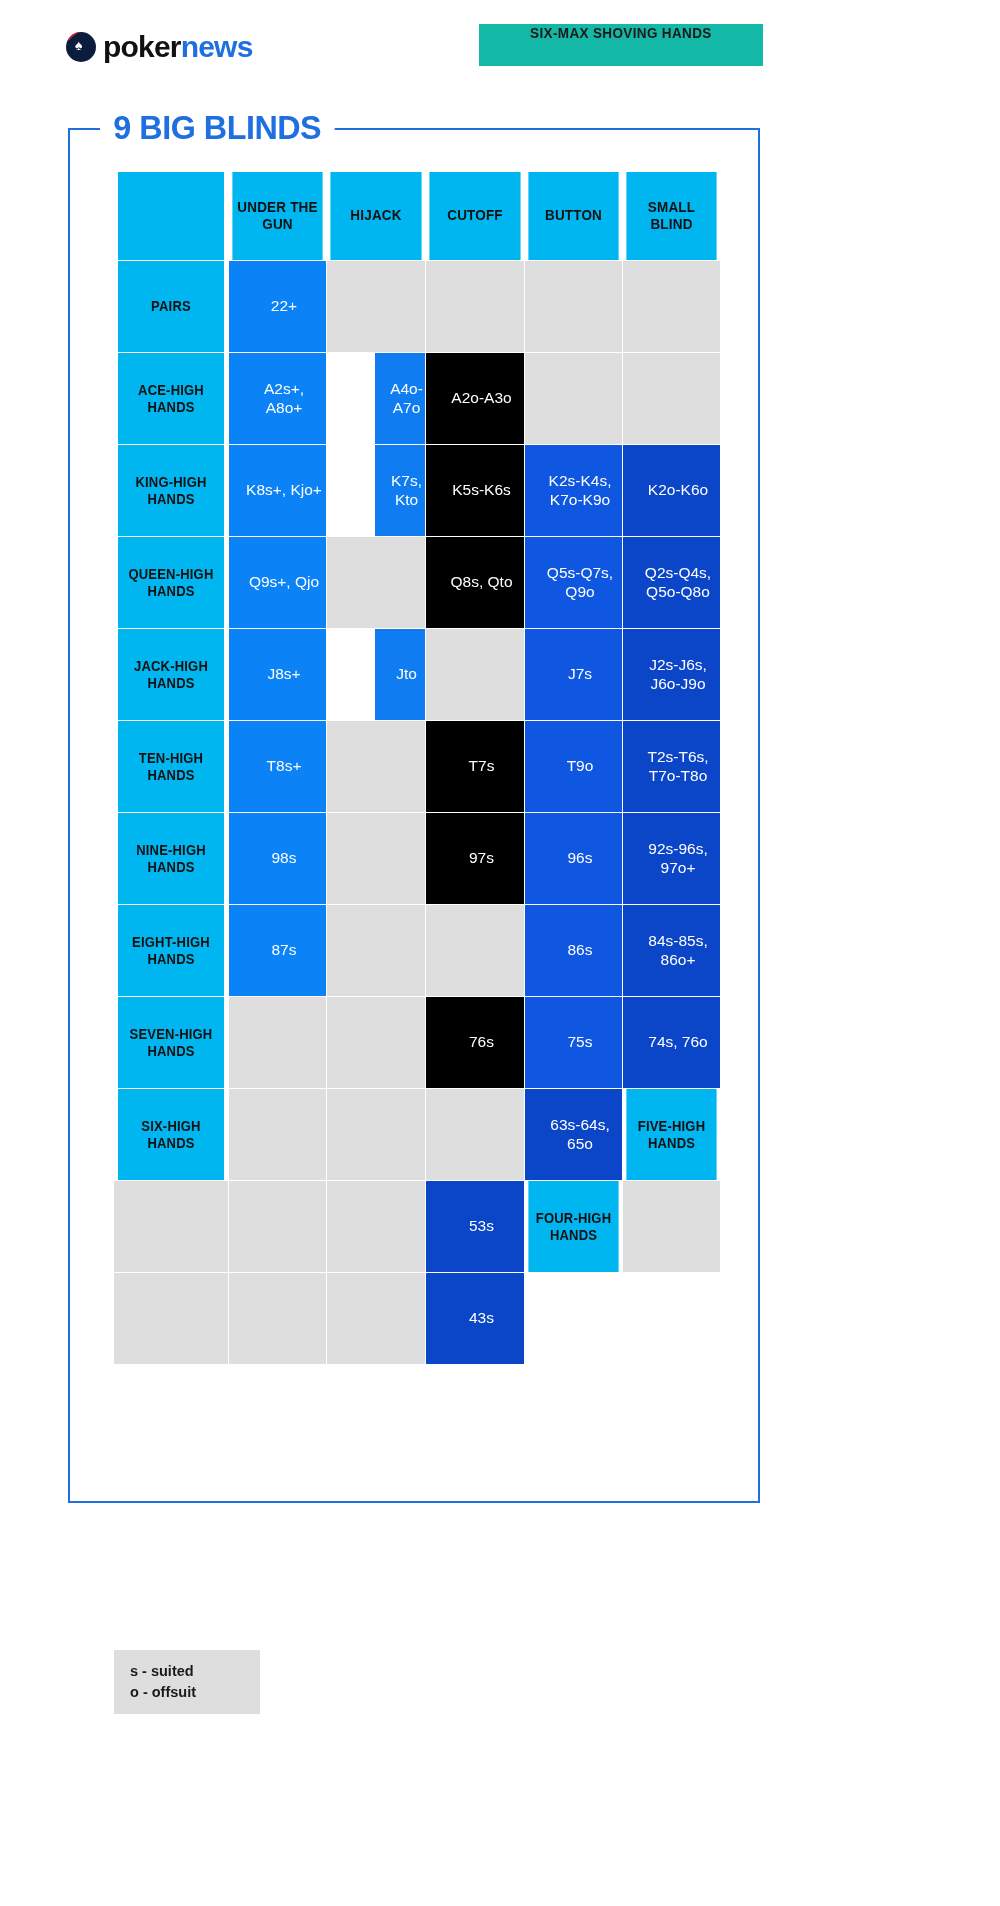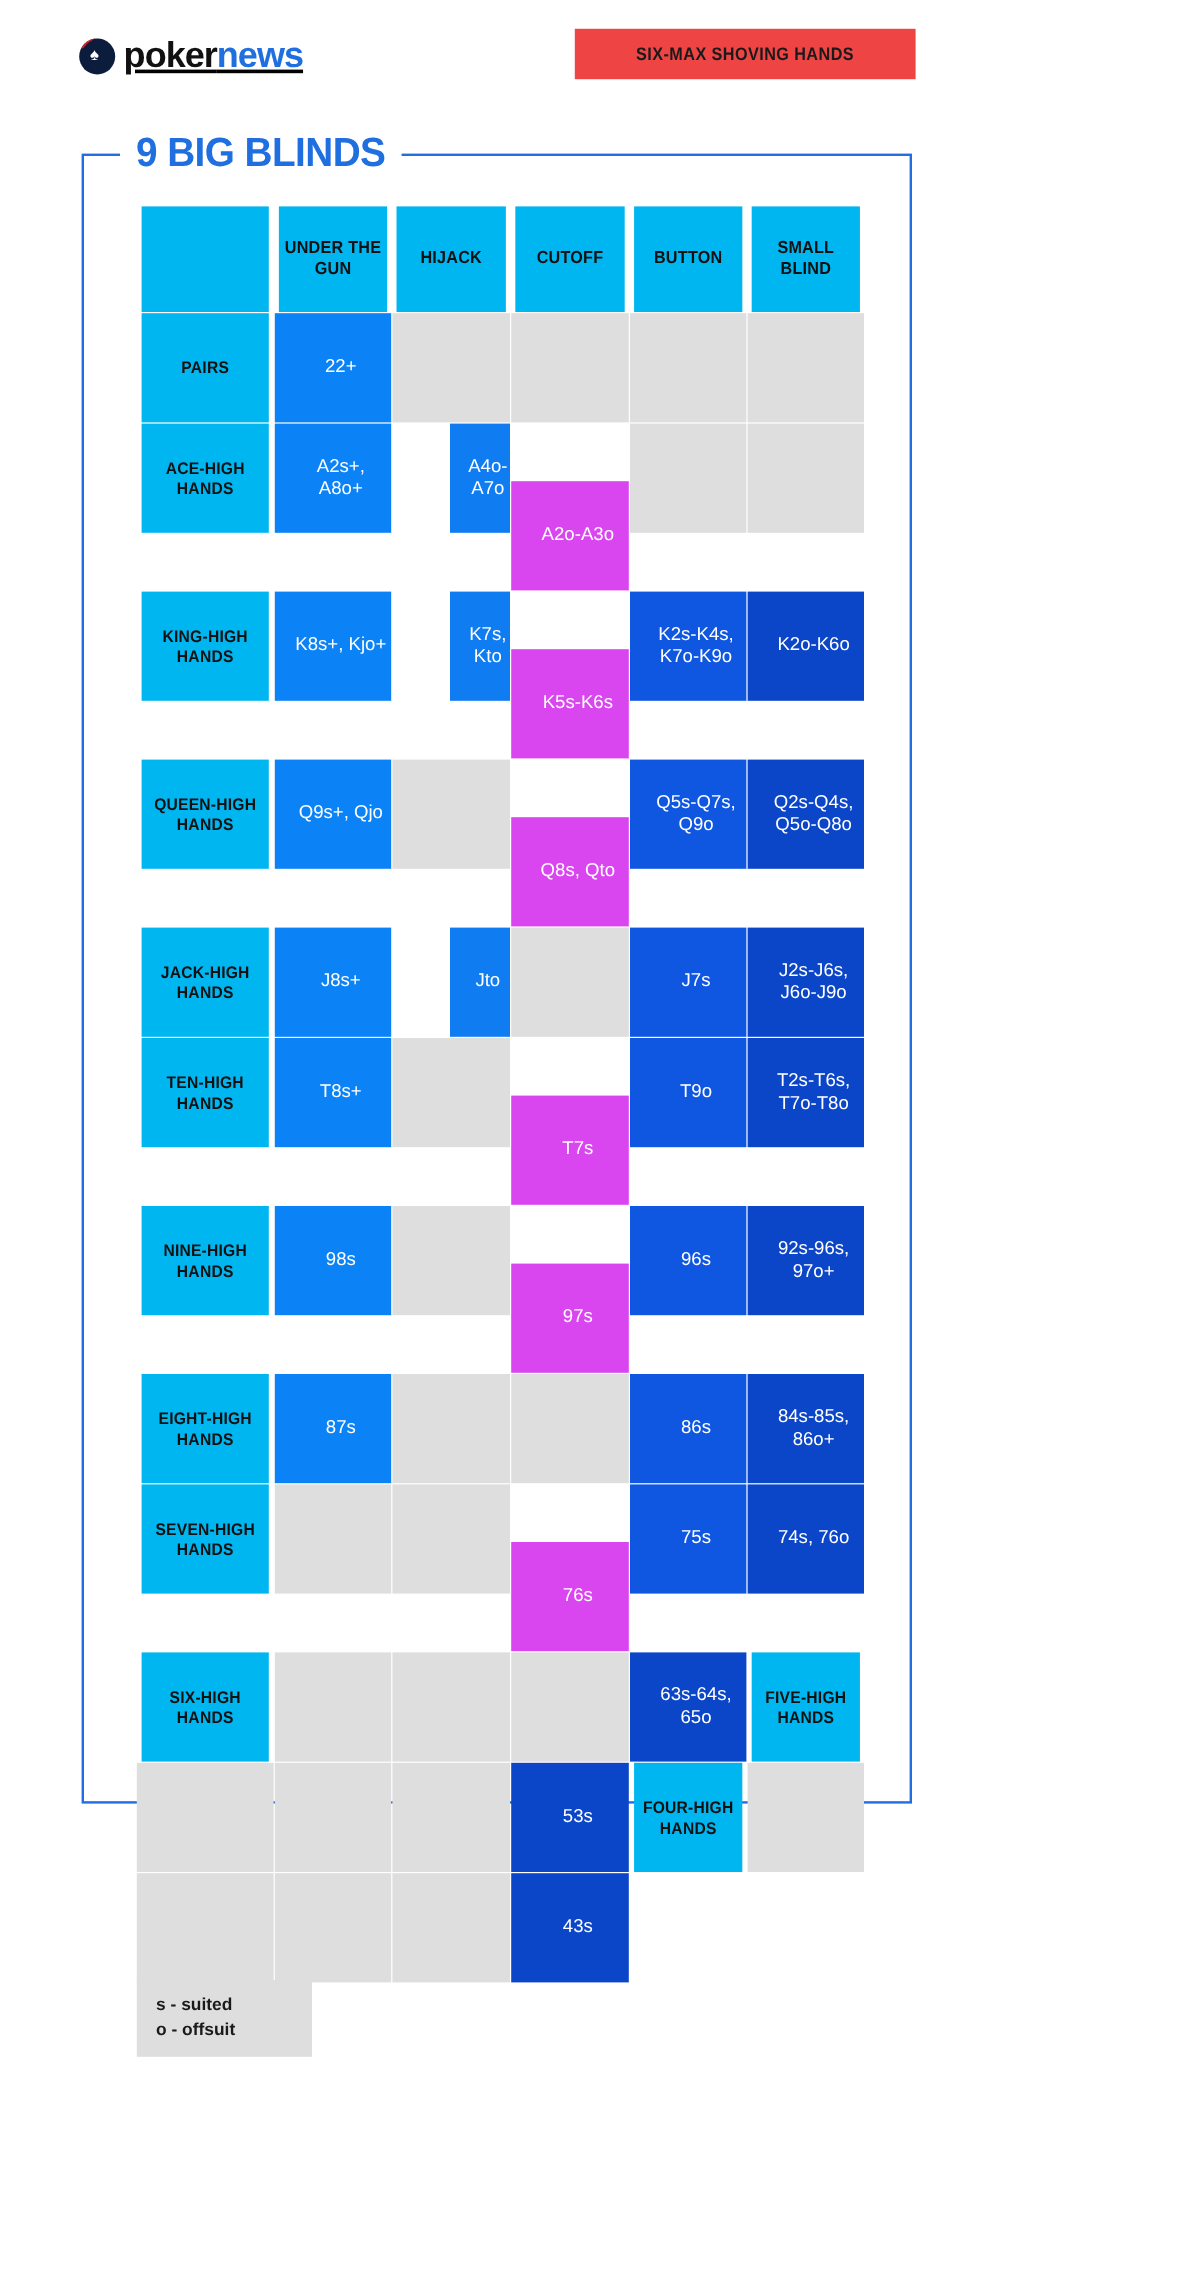--- a/index.html
+++ b/index.html
@@ -39,29 +39,29 @@
     border-radius: 50%;
     border: 4px solid #1e8fd5;
     border-top-color: transparent;
     border-right-color: transparent;
     transform: rotate(-18deg);
   }
   .logo-mark .spade {
     position: absolute; left: 9px; top: 6px;
     color: #ffffff; font-size: 14px; line-height: 14px;
   }
-  .logo-text { font-size: 30px; font-weight: bold; letter-spacing: -0.8px; text-decoration: underline; }
+  .logo-text { font-size: 30px; font-weight: bold; letter-spacing: -0.8px; }
   .logo-text .poker { color: #111111; }
   .logo-text .news  { color: #1f6fe0; }
 
   .title-pill {
     position: absolute; left: 479px; top: 0;
     width: 284px; height: 42px;
-    background: #ef4444;
-    display: flex; align-items: center; justify-content: center;
+    background: #14b8a6;
+    display: flex; align-items: flex-start; justify-content: center;
   }
   .title-pill span {
     font-size: 15px; font-weight: bold; color: #1a1a1a;
     letter-spacing: 0.4px;
     font-family: "Liberation Sans", sans-serif;
     transform: scaleX(0.9);
   }
 
   
   .frame {
@@ -115,21 +115,21 @@
     font-size: 14px;
     letter-spacing: 0.2px;
     transform: scaleX(0.93);
   }
   .val { color: #ffffff; font-weight: normal; padding-left: 16px; }
   .empty { background: #dedede; }
 
   
   .c1 { background: #0b82f5; }
   .c2 { background: #0f7cf2; margin-left: 48px; }
-  .c3 { background: #d946ef; margin-top: 48px; }
+  .c3 { background: #000000; }
   .c4 { background: #0f56e0; }
   .c5 { background: #0b45c8; }
 
   .r-tall { height: 91px; }
 
   
   .legend {
     position: absolute; left: 114px; top: 1650px;
     width: 146px; height: 64px;
     background: #dedede;

